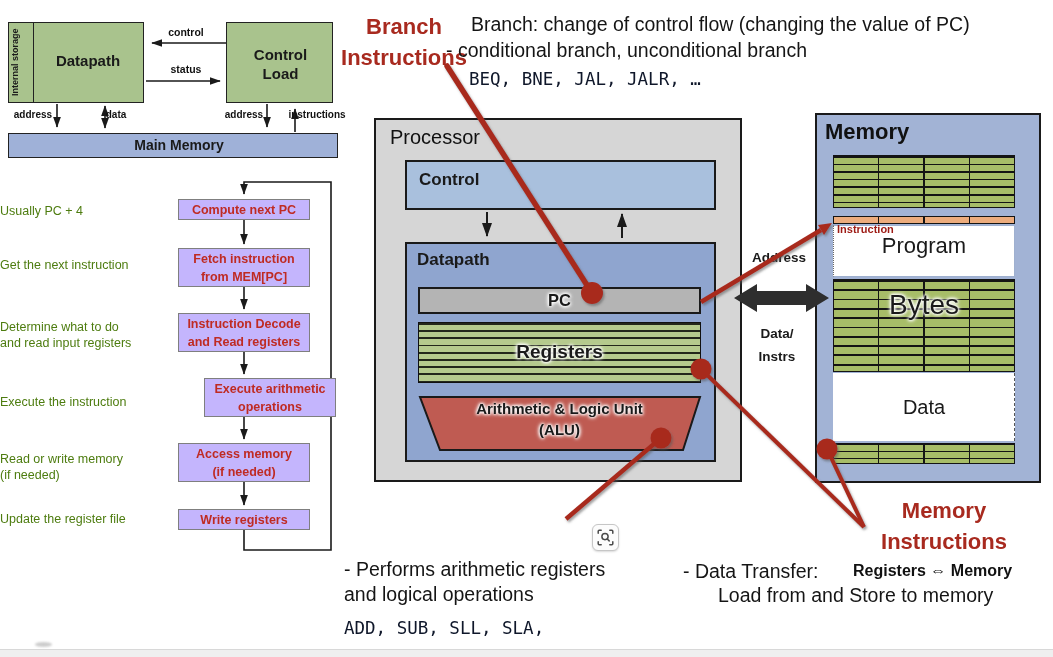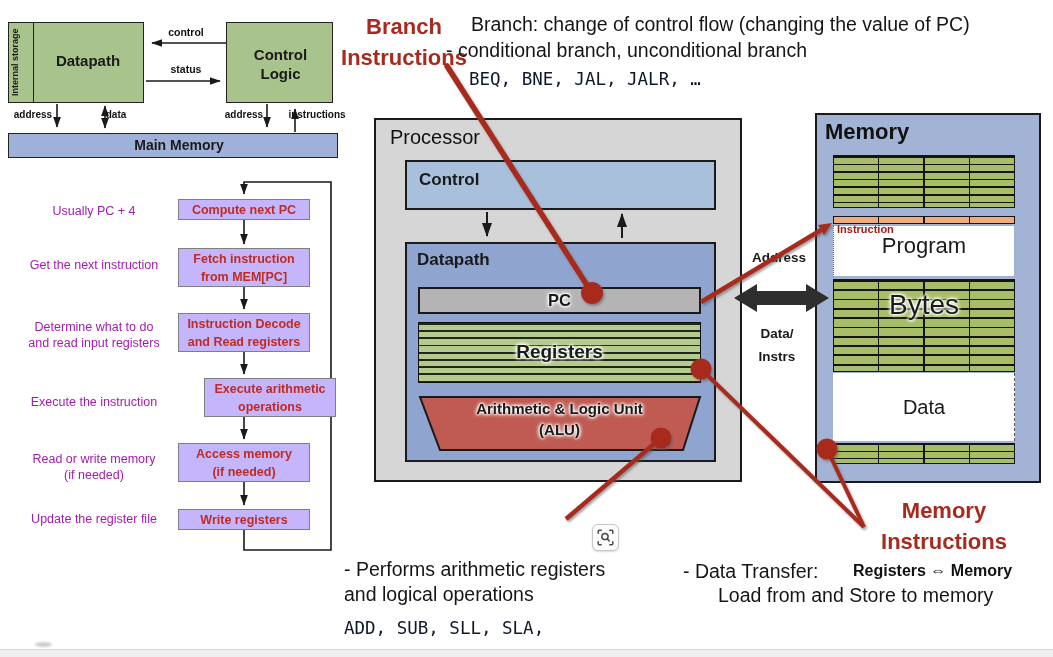--- a/index.html
+++ b/index.html
@@ -18,21 +18,21 @@
   .mono{font-family:"DejaVu Sans Mono",monospace;font-size:17.5px;color:#0f172a;}
   .body-text{font-size:19.5px;color:#151515;}
   .red-callout{color:#a82a1f;font-weight:bold;font-size:22px;line-height:31px;text-align:center;z-index:10;}
   
   .greenbox{background:#a9c38d;border:1.6px solid #222;}
   .smalllbl{font-size:10.5px;font-weight:bold;color:#111;text-align:center;}
   
   .fc-box{position:absolute;left:178px;width:132px;background:#c4b5fd;border:1.2px solid #7f7f7f;
           color:#bf2b23;font-weight:bold;font-size:12.5px;line-height:18px;text-align:center;
           z-index:10;display:flex;align-items:center;justify-content:center;box-sizing:border-box;}
-  .fc-ann{position:absolute;left:8px;width:172px;text-align:center;font-size:12.5px;line-height:16px;color:#a21caf;z-index:10;}
+  .fc-ann{position:absolute;left:0;width:172px;text-align:left;font-size:12.5px;line-height:16px;color:#4d7c0f;z-index:10;}
   
   .cellgrid{position:absolute;z-index:2;box-sizing:border-box;border:1.6px solid #141414;
     background-image:repeating-linear-gradient(90deg,rgba(0,0,0,0) 0 43.9px,#141414 43.9px 45.5px),
                      repeating-linear-gradient(180deg,#141414 0 1.6px,#a7bd68 1.6px 7.6px);}
   .cellgrid.coarse{background-image:repeating-linear-gradient(90deg,rgba(0,0,0,0) 0 43.9px,#141414 43.9px 45.5px),
                      repeating-linear-gradient(180deg,#141414 0 1.8px,#a7bd68 1.8px 9.3px);}
   .cellgrid.tiny{background-image:repeating-linear-gradient(90deg,rgba(0,0,0,0) 0 43.9px,#141414 43.9px 45.5px),
                      repeating-linear-gradient(180deg,#141414 0 1.4px,#a7bd68 1.4px 7px);}
   .orange-row{position:absolute;z-index:2;box-sizing:border-box;border:1.2px solid #141414;background-color:#ecac7d;
     background-image:repeating-linear-gradient(90deg,rgba(0,0,0,0) 0 43.9px,#141414 43.9px 45.5px);}
@@ -52,21 +52,21 @@
   <div class="box greenbox" style="left:8px;top:22px;width:136px;height:81px;">
     <div class="abs" style="left:0;top:0;width:24px;height:100%;border-right:1.4px solid #222;">
       <div class="abs b" style="left:1px;top:2px;width:22px;height:74px;writing-mode:vertical-rl;transform:rotate(180deg);font-size:9px;text-align:center;">Internal storage</div>
     </div>
     <div class="abs b ctr" style="left:24px;top:29px;width:110px;font-size:15px;">Datapath</div>
   </div>
 
   <div class="box greenbox" style="left:226px;top:22px;width:107px;height:81px;">
     <div class="abs b ctr" style="left:0;top:22px;width:107px;font-size:15px;line-height:19px;">
       <div>Control</div>
-      <div>Logic</div>
+      <div>Load</div>
     </div>
   </div>
 
   <div class="box ctr b" style="left:8px;top:133px;width:330px;height:25px;background:#9fb1d8;border:1.6px solid #222;font-size:14px;line-height:22px;padding-left:12px;">Main Memory</div>
 
   <div class="txt smalllbl" style="left:160px;top:26px;width:52px;">control</div>
   <div class="txt smalllbl" style="left:160px;top:63px;width:52px;">status</div>
   <div class="txt smalllbl" style="left:10px;top:109px;width:46px;font-size:10px;">address</div>
   <div class="txt smalllbl" style="left:96px;top:109px;width:40px;font-size:10px;">data</div>
   <div class="txt smalllbl" style="left:221px;top:109px;width:46px;font-size:10px;">address</div>

